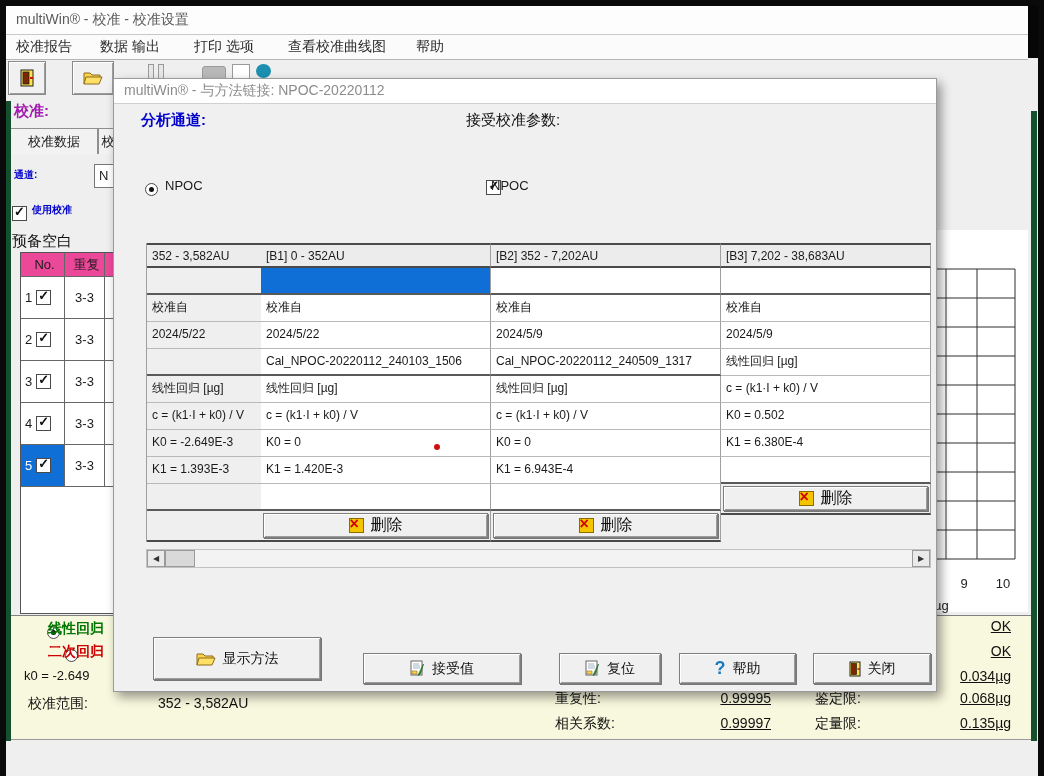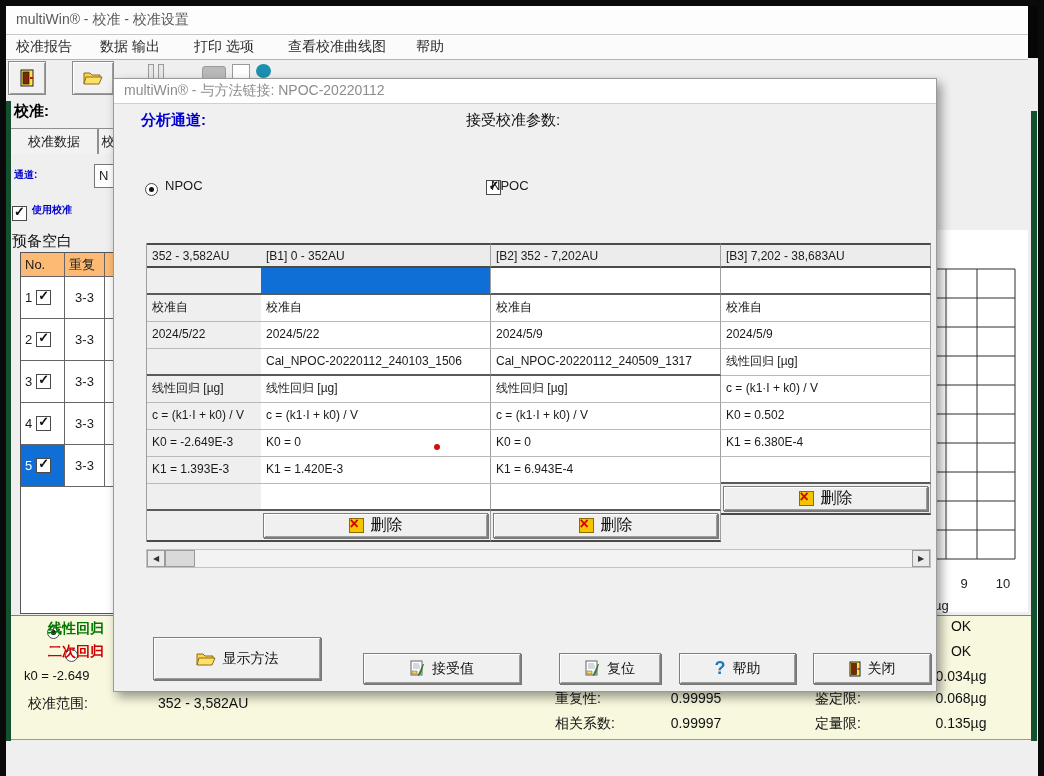--- a/index.html
+++ b/index.html
@@ -10,46 +10,46 @@
   .titletext{left:10px;top:5px;font-size:14px;color:#5a5a5a;}
   .menubar{left:0;top:29px;width:1022px;height:24px;background:#fbfbfb;border-bottom:1px solid #b5b5b5;}
   .mitem{top:3px;font-size:14px;color:#2b2b2b;white-space:nowrap;}
   .blackpatch{left:1022px;top:0;width:10px;height:52px;background:#060606;}
   .frame-l{left:0;top:95px;width:5px;height:640px;background:#15502e;}
   .frame-r{left:1025px;top:105px;width:6px;height:630px;background:#15502e;}
   
   .tbtn{height:32px;background:#f1f1f1;border:1px solid #8a8a8a;box-shadow:inset 1px 1px 0 #fff,inset -1px -1px 0 #9c9c9c;display:flex;align-items:center;justify-content:center;}
   .sliver{background:#e7e7e7;border:1px solid #9a9a9a;}
   
-  .redlbl{color:#000000;font-weight:bold;font-size:15px;}
+  .redlbl{color:#a21caf;font-weight:bold;font-size:15px;}
   .bluelbl{color:#0000cc;font-weight:bold;font-size:10px;}
   .blklbl{font-weight:normal;font-size:14px;color:#111;}
   .tab{background:#f2f2f2;border:1px solid #8f8f8f;border-bottom:none;font-size:13px;text-align:center;}
   .cb{display:inline-block;width:13px;height:13px;background:#fff;border:1px solid #4a4a4a;position:relative;vertical-align:middle;}
   .cb.on::after{content:"\2713";position:absolute;left:1px;top:-3px;font-size:13px;font-weight:bold;color:#111;}
   .rb{display:inline-block;width:11px;height:11px;border:1px solid #4a4a4a;border-radius:50%;background:#fff;vertical-align:middle;position:relative;}
   .rb.on::after{content:"";position:absolute;left:3px;top:3px;width:5px;height:5px;border-radius:50%;background:#111;}
   
   .runs{left:14px;top:246px;width:96px;height:360px;background:#fff;border:1px solid #555;}
   .lrow{display:flex;border-bottom:1px solid #666;}
-  .lhc{background:#fdba74;font-size:13px;height:23px;line-height:23px;padding-left:4px;box-sizing:border-box;border-right:1px solid #666;}
+  .lhc{background:#ec4899;font-size:13px;height:23px;line-height:23px;padding-left:4px;box-sizing:border-box;border-right:1px solid #666;text-align:center;}
   .lc{height:41px;box-sizing:border-box;border-right:1px solid #666;font-size:13px;display:flex;align-items:center;}
   .lc-no{width:44px;padding-left:4px;gap:4px;}
   .lc-rep{width:40px;justify-content:center;}
   .lc-stub{width:10px;border-right:none;}
   .selblue{background:#0f6fd7;color:#fff;}
   
   .chartbox{left:927px;top:224px;width:95px;height:382px;background:#fff;}
   .tick{font-size:13px;color:#222;}
   
   .ypanel{left:5px;top:609px;width:1020px;height:123px;background:#f8f8de;border-top:1px solid #808080;border-bottom:1px solid #9a9a9a;}
   .greenlbl{color:#007500;font-weight:bold;font-size:14px;}
   .redreg{color:#cc0000;font-weight:bold;font-size:14px;}
   .stat{font-size:14px;color:#111;}
-  .rt{text-align:center;}
+  .rt{text-align:right;text-decoration:underline;}
   
   .statusbar{left:0;top:734px;width:1032px;height:36px;background:#ececec;border-top:1px solid #aaa;}
   .sbtn{top:3px;height:28px;border-left:1px solid #999;border-right:1px solid #999;display:flex;align-items:center;justify-content:center;gap:8px;font-size:15px;font-weight:bold;color:#111;background:#ececec;position:absolute;}
   
   .dialog{left:107px;top:72px;width:822px;height:612px;background:#f0f0f0;border:1px solid #9a9a9a;box-shadow:4px 5px 10px rgba(0,0,0,0.40);}
   .dtitle{left:0;top:0;width:100%;height:24px;background:#fff;border-bottom:1px solid #d0d0d0;}
   .dtitletext{left:10px;top:3px;font-size:14px;color:#8c8c8c;}
   .dcol{position:absolute;top:164px;}
   .dcell{box-sizing:border-box;height:27px;line-height:25px;padding:0 5px;font-size:12px;border-right:1px solid #9f9f9f;border-bottom:1px solid #b9b9b9;background:#fff;overflow:hidden;white-space:nowrap;}
   .gcell{background:#efefef;}

